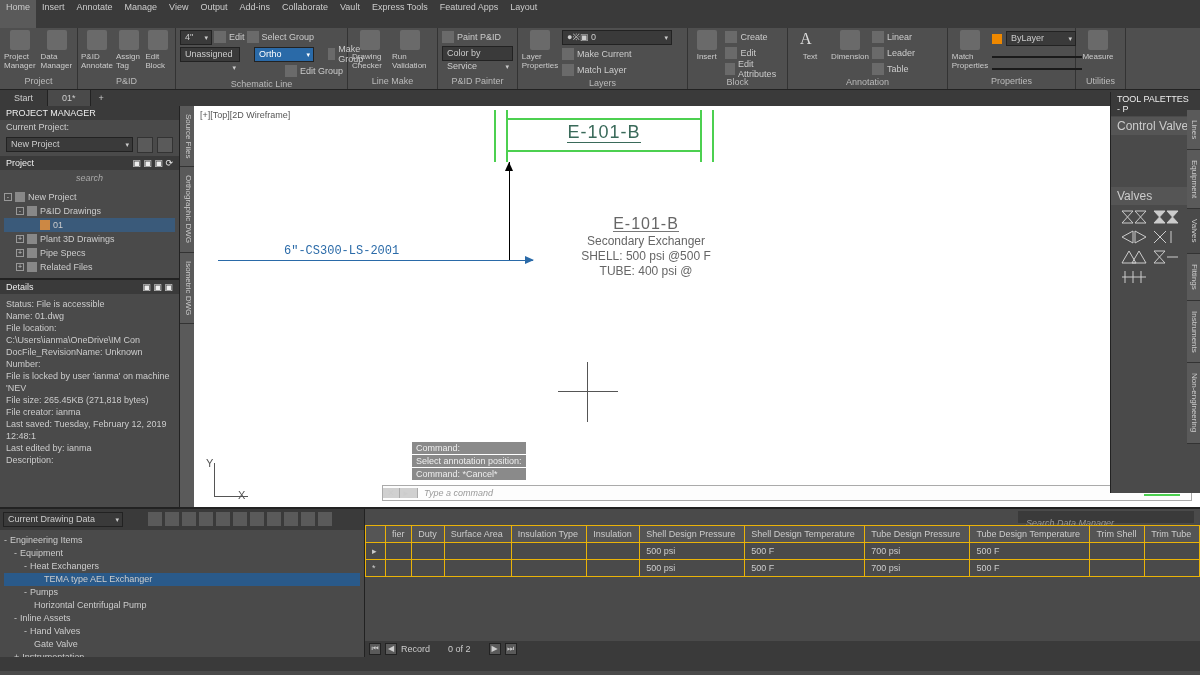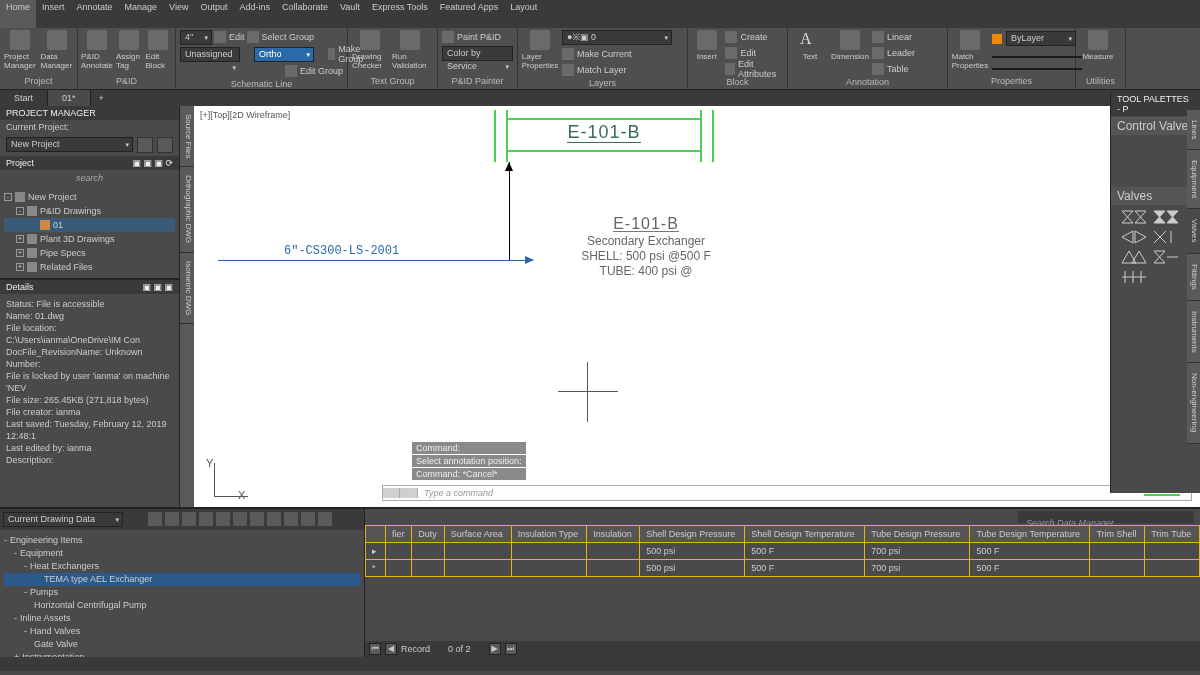--- a/index.html
+++ b/index.html
@@ -191,21 +191,21 @@
     <div class="body">
       <div class="ritem">
           <div class="ico"></div>
           <span>Drawing Checker</span>
         </div>
       <div class="ritem">
           <div class="ico"></div>
           <span>Run Validation</span>
         </div>
     </div>
-    <div class="title">Text Group</div>
+    <div class="title">Line Make</div>
   </div>
   <div class="rgroup" style="width:80px">
     <div class="body" style="flex-direction:column;gap:2px">
       <div class="ritem-sm">
           <div class="ico"></div>
           <span>Paint P&amp;ID</span>
         </div>
       <div class="dd">Color by Service</div>
     </div>
     <div class="title">P&amp;ID Painter</div>

